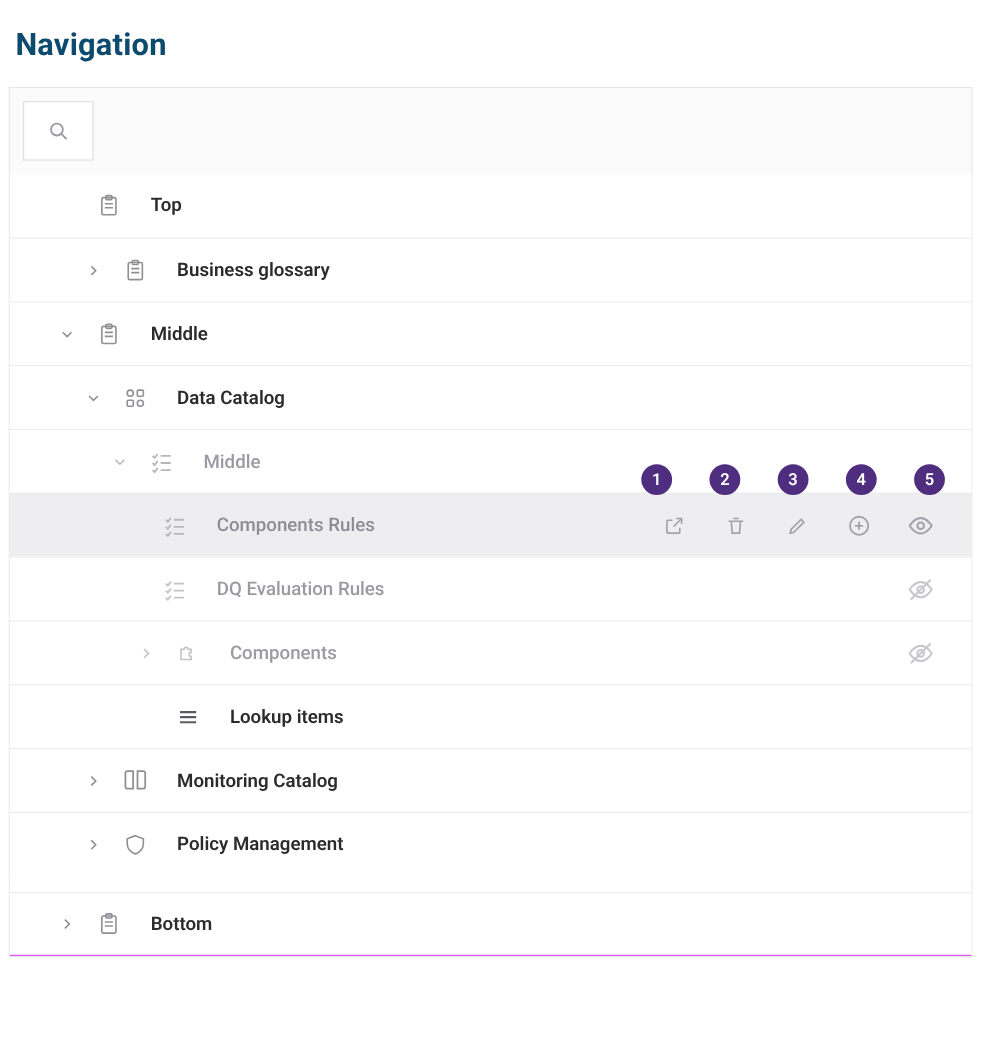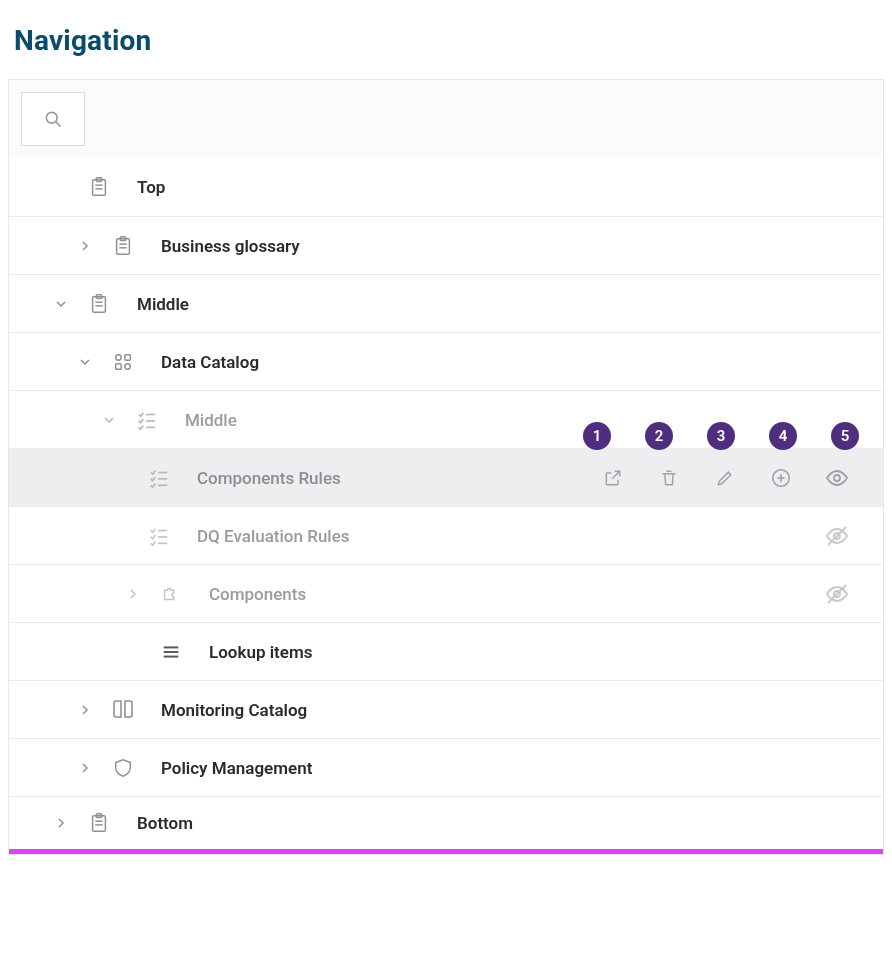--- a/index.html
+++ b/index.html
@@ -373,21 +373,21 @@
         </svg>
       </span>
       <span class="node-icon">
         <svg width="22" height="22" viewBox="0 0 24 24" fill="none" stroke="#8f8f96" stroke-width="1.6">
           <path d="M12 3l8 3v5c0 5-3.5 8.5-8 10-4.5-1.5-8-5-8-10V6l8-3z"></path>
         </svg>
       </span>
       <span class="node-label">Policy Management</span>
     </div>
 
-    <div class="row indent-0" style="border-bottom:5px solid #d946ef;">
+    <div class="row indent-0" style="border-bottom:1px solid #d946ef;margin-top:15px;">
       <span class="expander">
         <svg width="16" height="16" viewBox="0 0 24 24" fill="none" stroke="#8e8e95" stroke-width="2.2">
           <polyline points="9 6 15 12 9 18"></polyline>
         </svg>
       </span>
       <span class="node-icon">
         <svg width="22" height="22" viewBox="0 0 24 24" fill="none" stroke="#8f8f96" stroke-width="1.6">
           <rect x="5" y="4" width="14" height="17" rx="1.5"></rect>
           <rect x="9" y="2" width="6" height="4" rx="1"></rect>
           <line x1="8" y1="10" x2="16" y2="10"></line>

